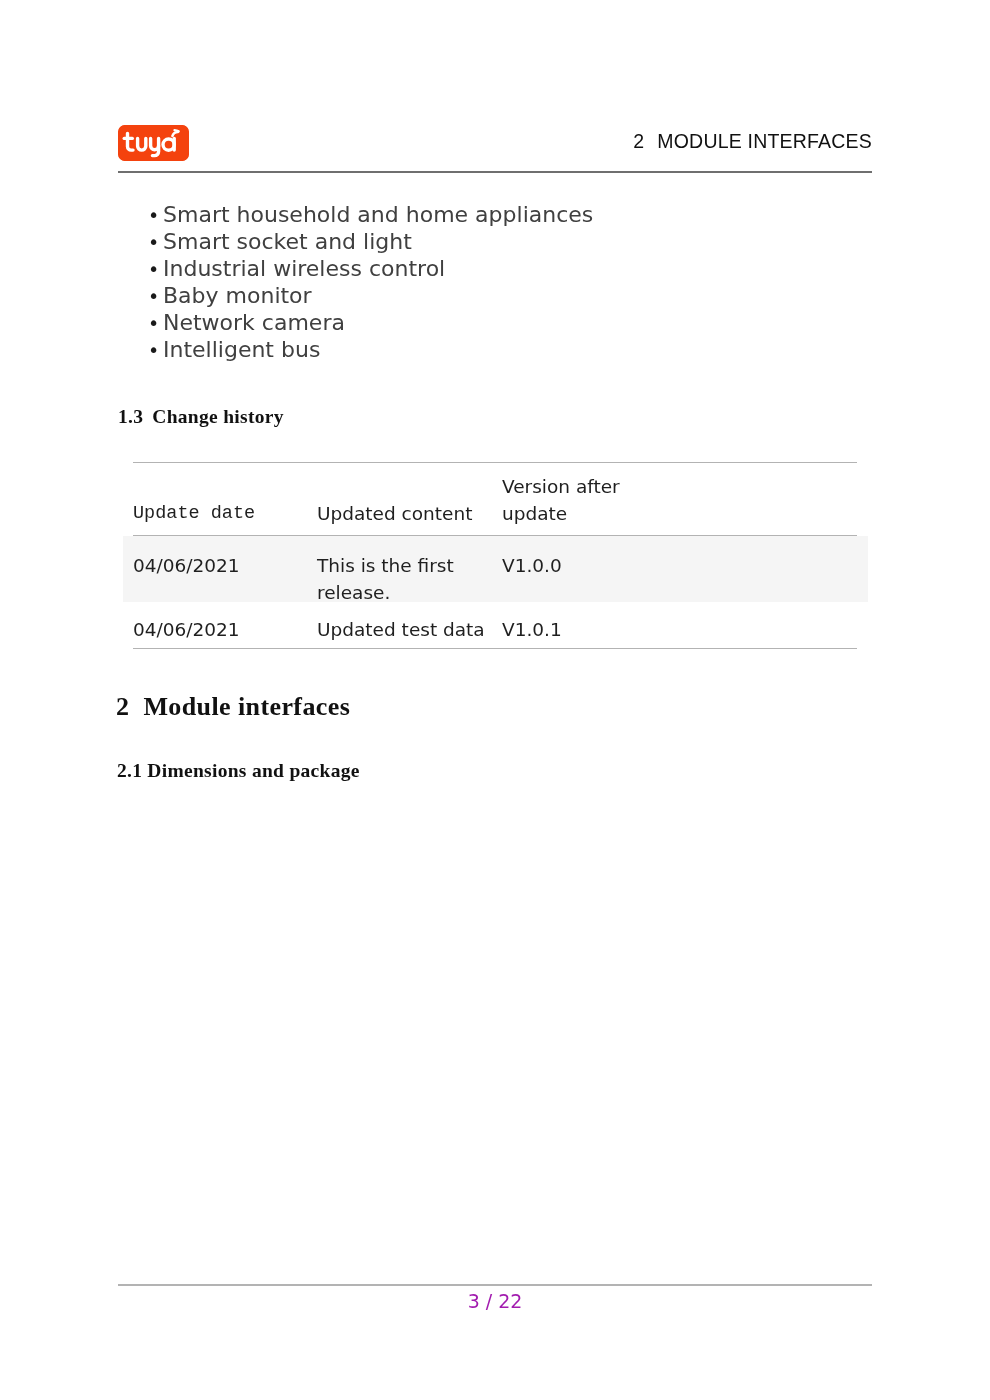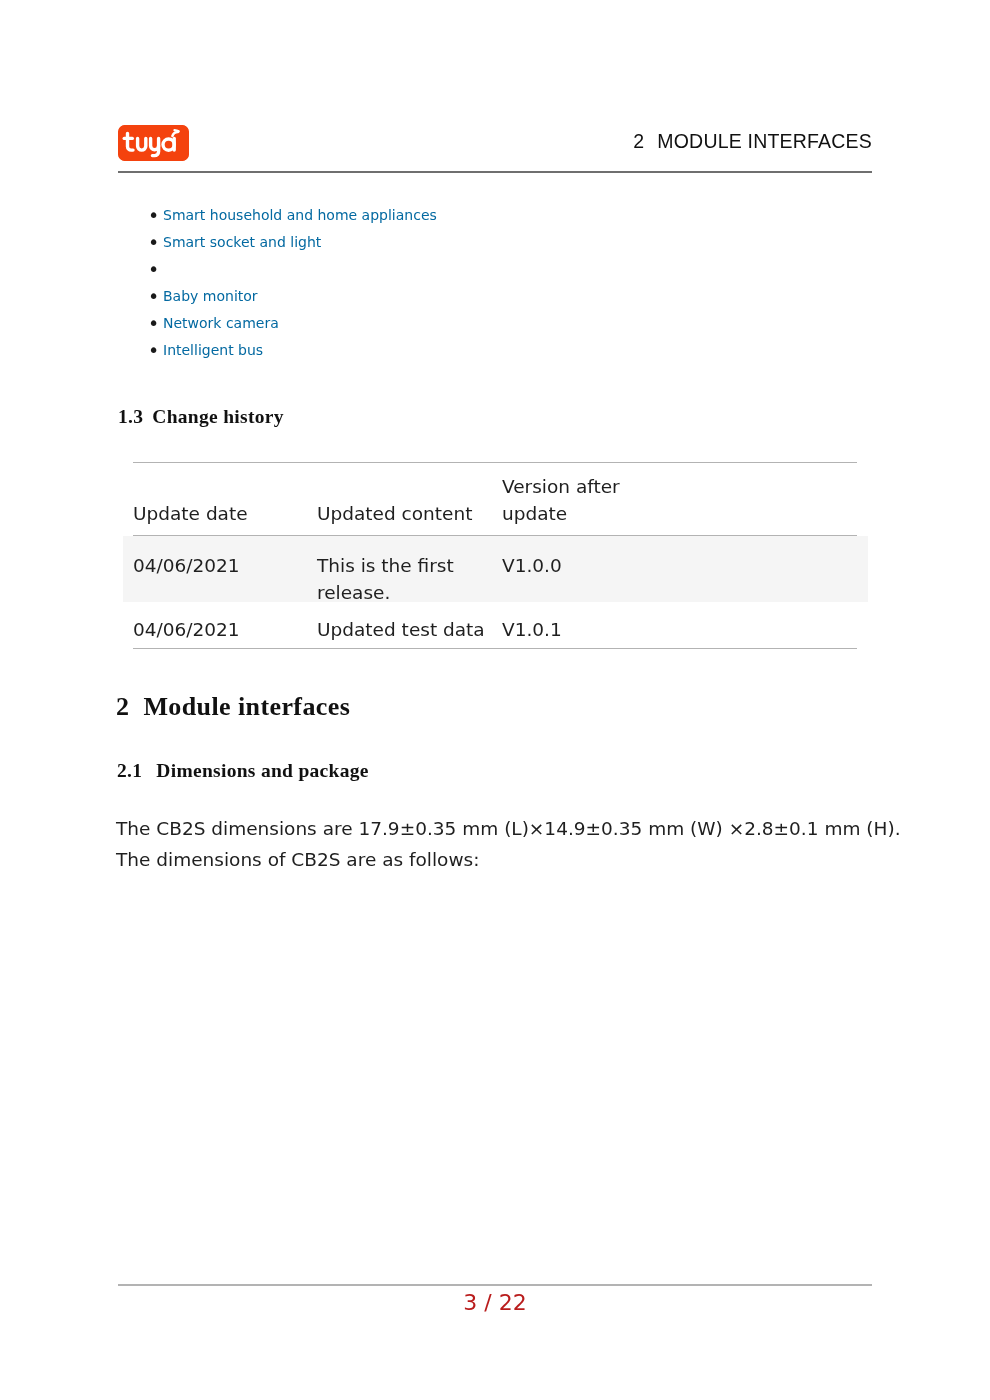--- a/index.html
+++ b/index.html
@@ -80,23 +80,23 @@
   }
   .bullet-dot {
     width: 15px;
     flex: 0 0 15px;
     font-size: 19px;
     line-height: 26px;
     color: #1a1a1a;
     text-align: left;
   }
   .bullet-text {
-    font-size: 14px;
+    font-size: 22px;
     line-height: 26px;
-    color: #0369a1;
+    color: #404040;
     white-space: nowrap;
   }
 
   
   .h2-sec {
     position: absolute;
     font-family: Liberation Serif, serif;
     font-weight: bold;
     color: #111111;
   }
@@ -115,21 +115,21 @@
     letter-spacing: 0.4px;
   }
   .h-2 .hnum { margin-right: 14px; }
 
   .h-2-1 {
     left: 117px;
     top: 760px;
     font-size: 19.5px;
     letter-spacing: 0.3px;
   }
-  .h-2-1 .hnum { margin-right: 14px; }
+  .h-2-1 .hnum { margin-right: 5px; }
 
   
   .tbl {
     position: absolute;
     left: 123px;
     top: 462px;
     width: 745px;
   }
   .tbl-rule {
     position: absolute;
@@ -155,21 +155,21 @@
     position: absolute;
     font-size: 18.5px;
     line-height: 27px;
     color: #1f1f1f;
     white-space: pre-line;
   }
   .c1 { left: 10px; }
   .c2 { left: 194px; }
   .c3 { left: 379px; }
 
-  .head-c1 { top: 38px; }
+  .head-c1 { top: 38px; font-family: Liberation Mono, monospace; }
   .head-c2 { top: 38px; }
   .head-c3 { top: 11px; }
 
   .r1-c1 { top: 90px; }
   .r1-c2 { top: 90px; width: 170px; }
   .r1-c3 { top: 90px; }
 
   .r2-c1 { top: 154px; }
   .r2-c2 { top: 154px; }
   .r2-c3 { top: 154px; }
@@ -194,22 +194,22 @@
     width: 754px;
     height: 1.6px;
     background: #b3b3b3;
   }
   .footer-text {
     position: absolute;
     left: 118px;
     top: 1290px;
     width: 754px;
     text-align: center;
-    font-size: 22px;
-    color: #b91c1c;
+    font-size: 19px;
+    color: #a21caf;
   }
 </style>
 </head>
 <body>
 
 <div class="page">
 
   <div class="header">
 
     <div class="logo">
@@ -246,20 +246,21 @@
     <div class="bullet-row">
       <span class="bullet-dot">•</span>
       <span class="bullet-text">Smart household and home appliances</span>
     </div>
     <div class="bullet-row">
       <span class="bullet-dot">•</span>
       <span class="bullet-text">Smart socket and light</span>
     </div>
     <div class="bullet-row">
       <span class="bullet-dot">•</span>
+      <span class="bullet-text">Industrial wireless control</span>
     </div>
     <div class="bullet-row">
       <span class="bullet-dot">•</span>
       <span class="bullet-text">Baby monitor</span>
     </div>
     <div class="bullet-row">
       <span class="bullet-dot">•</span>
       <span class="bullet-text">Network camera</span>
     </div>
     <div class="bullet-row">
@@ -294,21 +295,17 @@
   </div>
 
   <div class="h2-sec h-2">
     <span class="hnum">2</span><span>Module interfaces</span>
   </div>
 
   <div class="h2-sec h-2-1">
     <span class="hnum">2.1</span><span>Dimensions and package</span>
   </div>
 
-  <div class="para">
-    <span class="para-line">The CB2S dimensions are 17.9±0.35 mm (L)×14.9±0.35 mm (W) ×2.8±0.1 mm (H).</span>
-    <span class="para-line">The dimensions of CB2S are as follows:</span>
-  </div>
 
   <div class="footer-rule"></div>
   <div class="footer-text">3 / 22</div>
 
 </div>
 
 </body></html>

